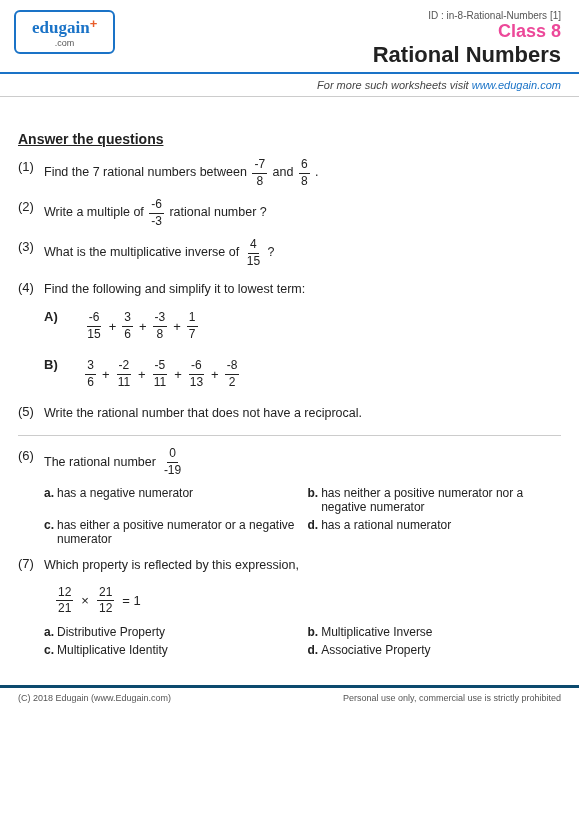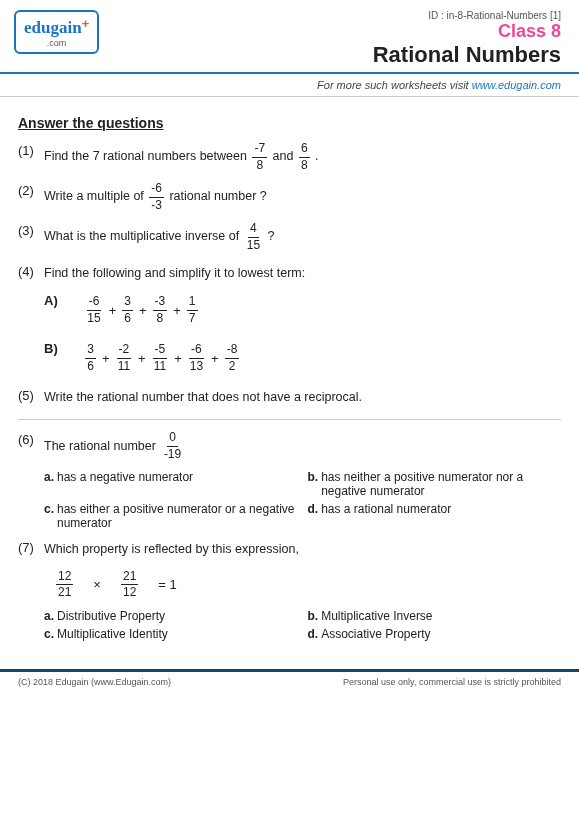--- a/index.html
+++ b/index.html
@@ -15,21 +15,21 @@
       display: flex;
       justify-content: space-between;
       align-items: flex-start;
       padding: 10px 18px 4px 14px;
       border-bottom: 2px solid #1a73c7;
     }
     .logo-box {
       background: #fff;
       border: 2px solid #1a73c7;
       border-radius: 6px;
-      padding: 4px 8px;
+      padding: 4px 16px;
       display: inline-flex;
       align-items: center;
     }
     .logo-text {
       font-size: 17px;
       font-weight: bold;
       color: #1a73c7;
       font-family: Georgia, serif;
     }
     .logo-plus {
@@ -74,21 +74,21 @@
       text-decoration: none;
     }
     .content {
       padding: 10px 18px 10px 18px;
     }
     .section-title {
       font-size: 14px;
       font-weight: bold;
       text-decoration: underline;
       margin-bottom: 10px;
-      margin-top: 8px;
+      margin-top: 24px;
     }
     .q-row {
       display: flex;
       align-items: flex-start;
       margin-bottom: 8px;
     }
     .q-num {
       font-weight: normal;
       min-width: 26px;
       padding-top: 2px;
@@ -142,21 +142,21 @@
     }
     .choice {
       display: flex;
       align-items: flex-start;
       gap: 3px;
     }
     .choice-label { font-weight: bold; }
     .mult-expr {
       display: flex;
       align-items: center;
-      gap: 18px;
+      gap: 6px;
       margin: 8px 0 8px 10px;
       font-size: 13px;
     }
     .footer {
       border-top: 3px solid #0c4a6e;
       padding: 5px 18px;
       display: flex;
       justify-content: space-between;
       font-size: 9px;
       color: #555;

